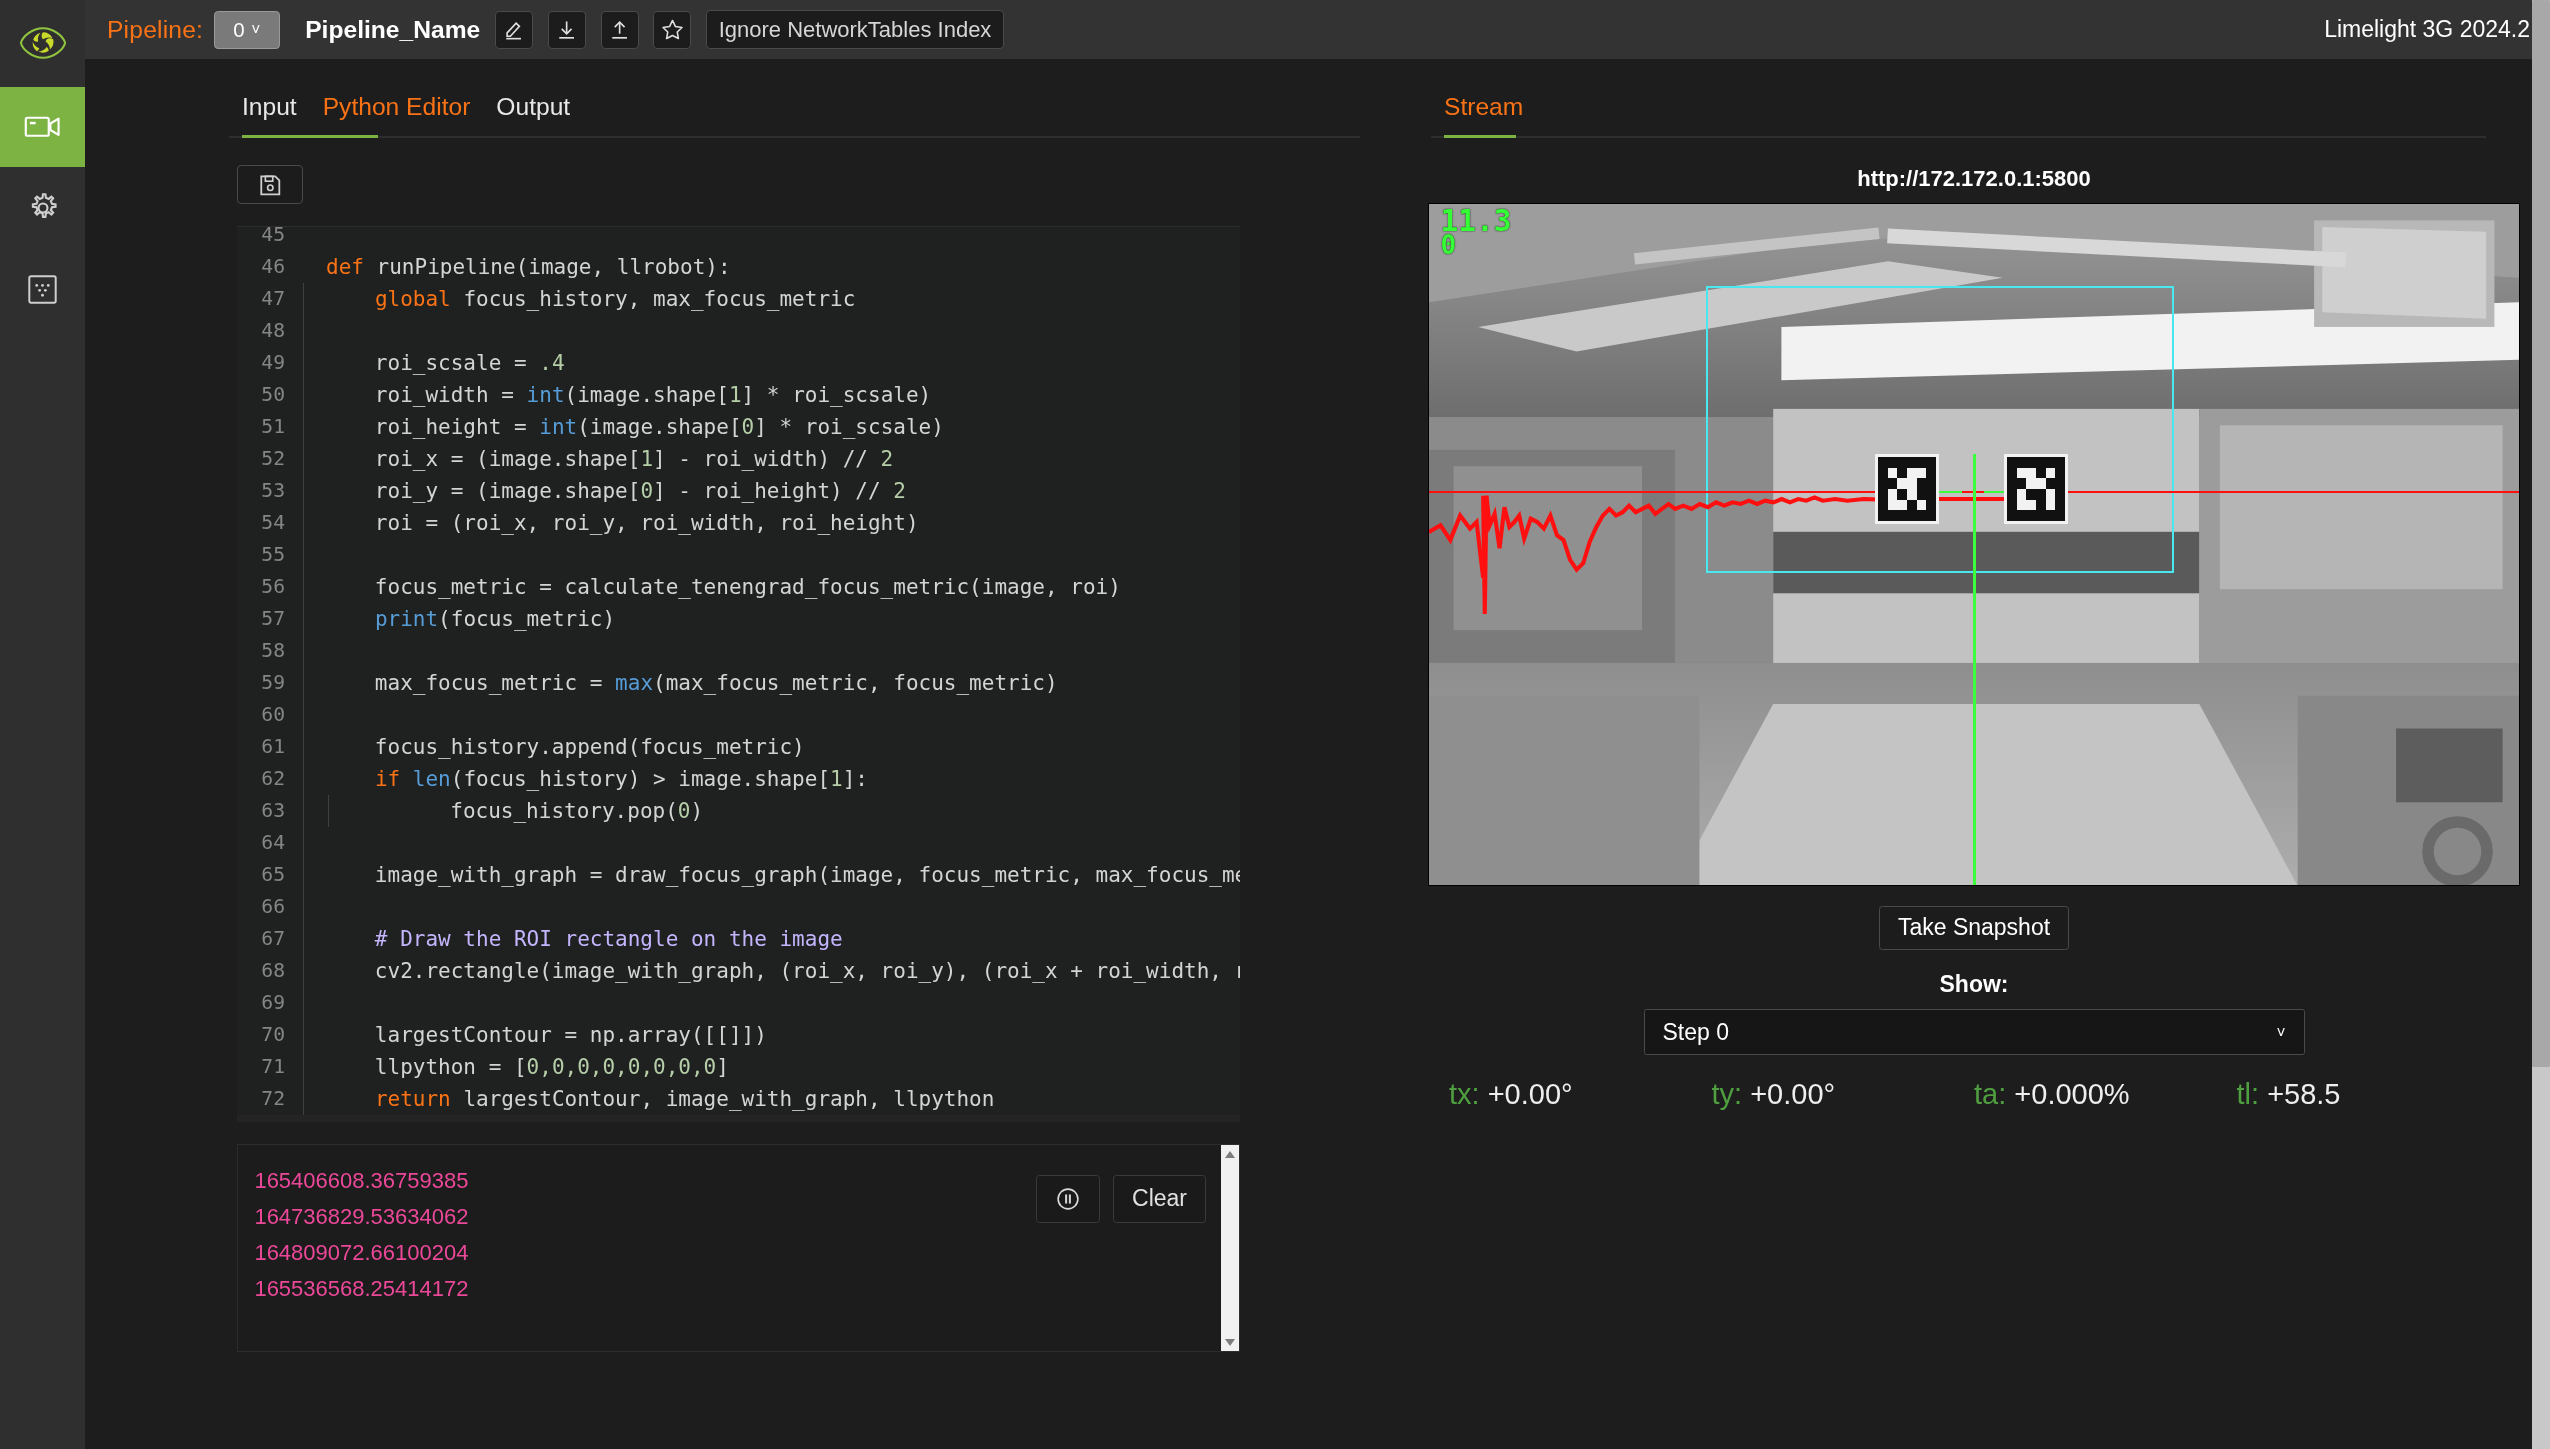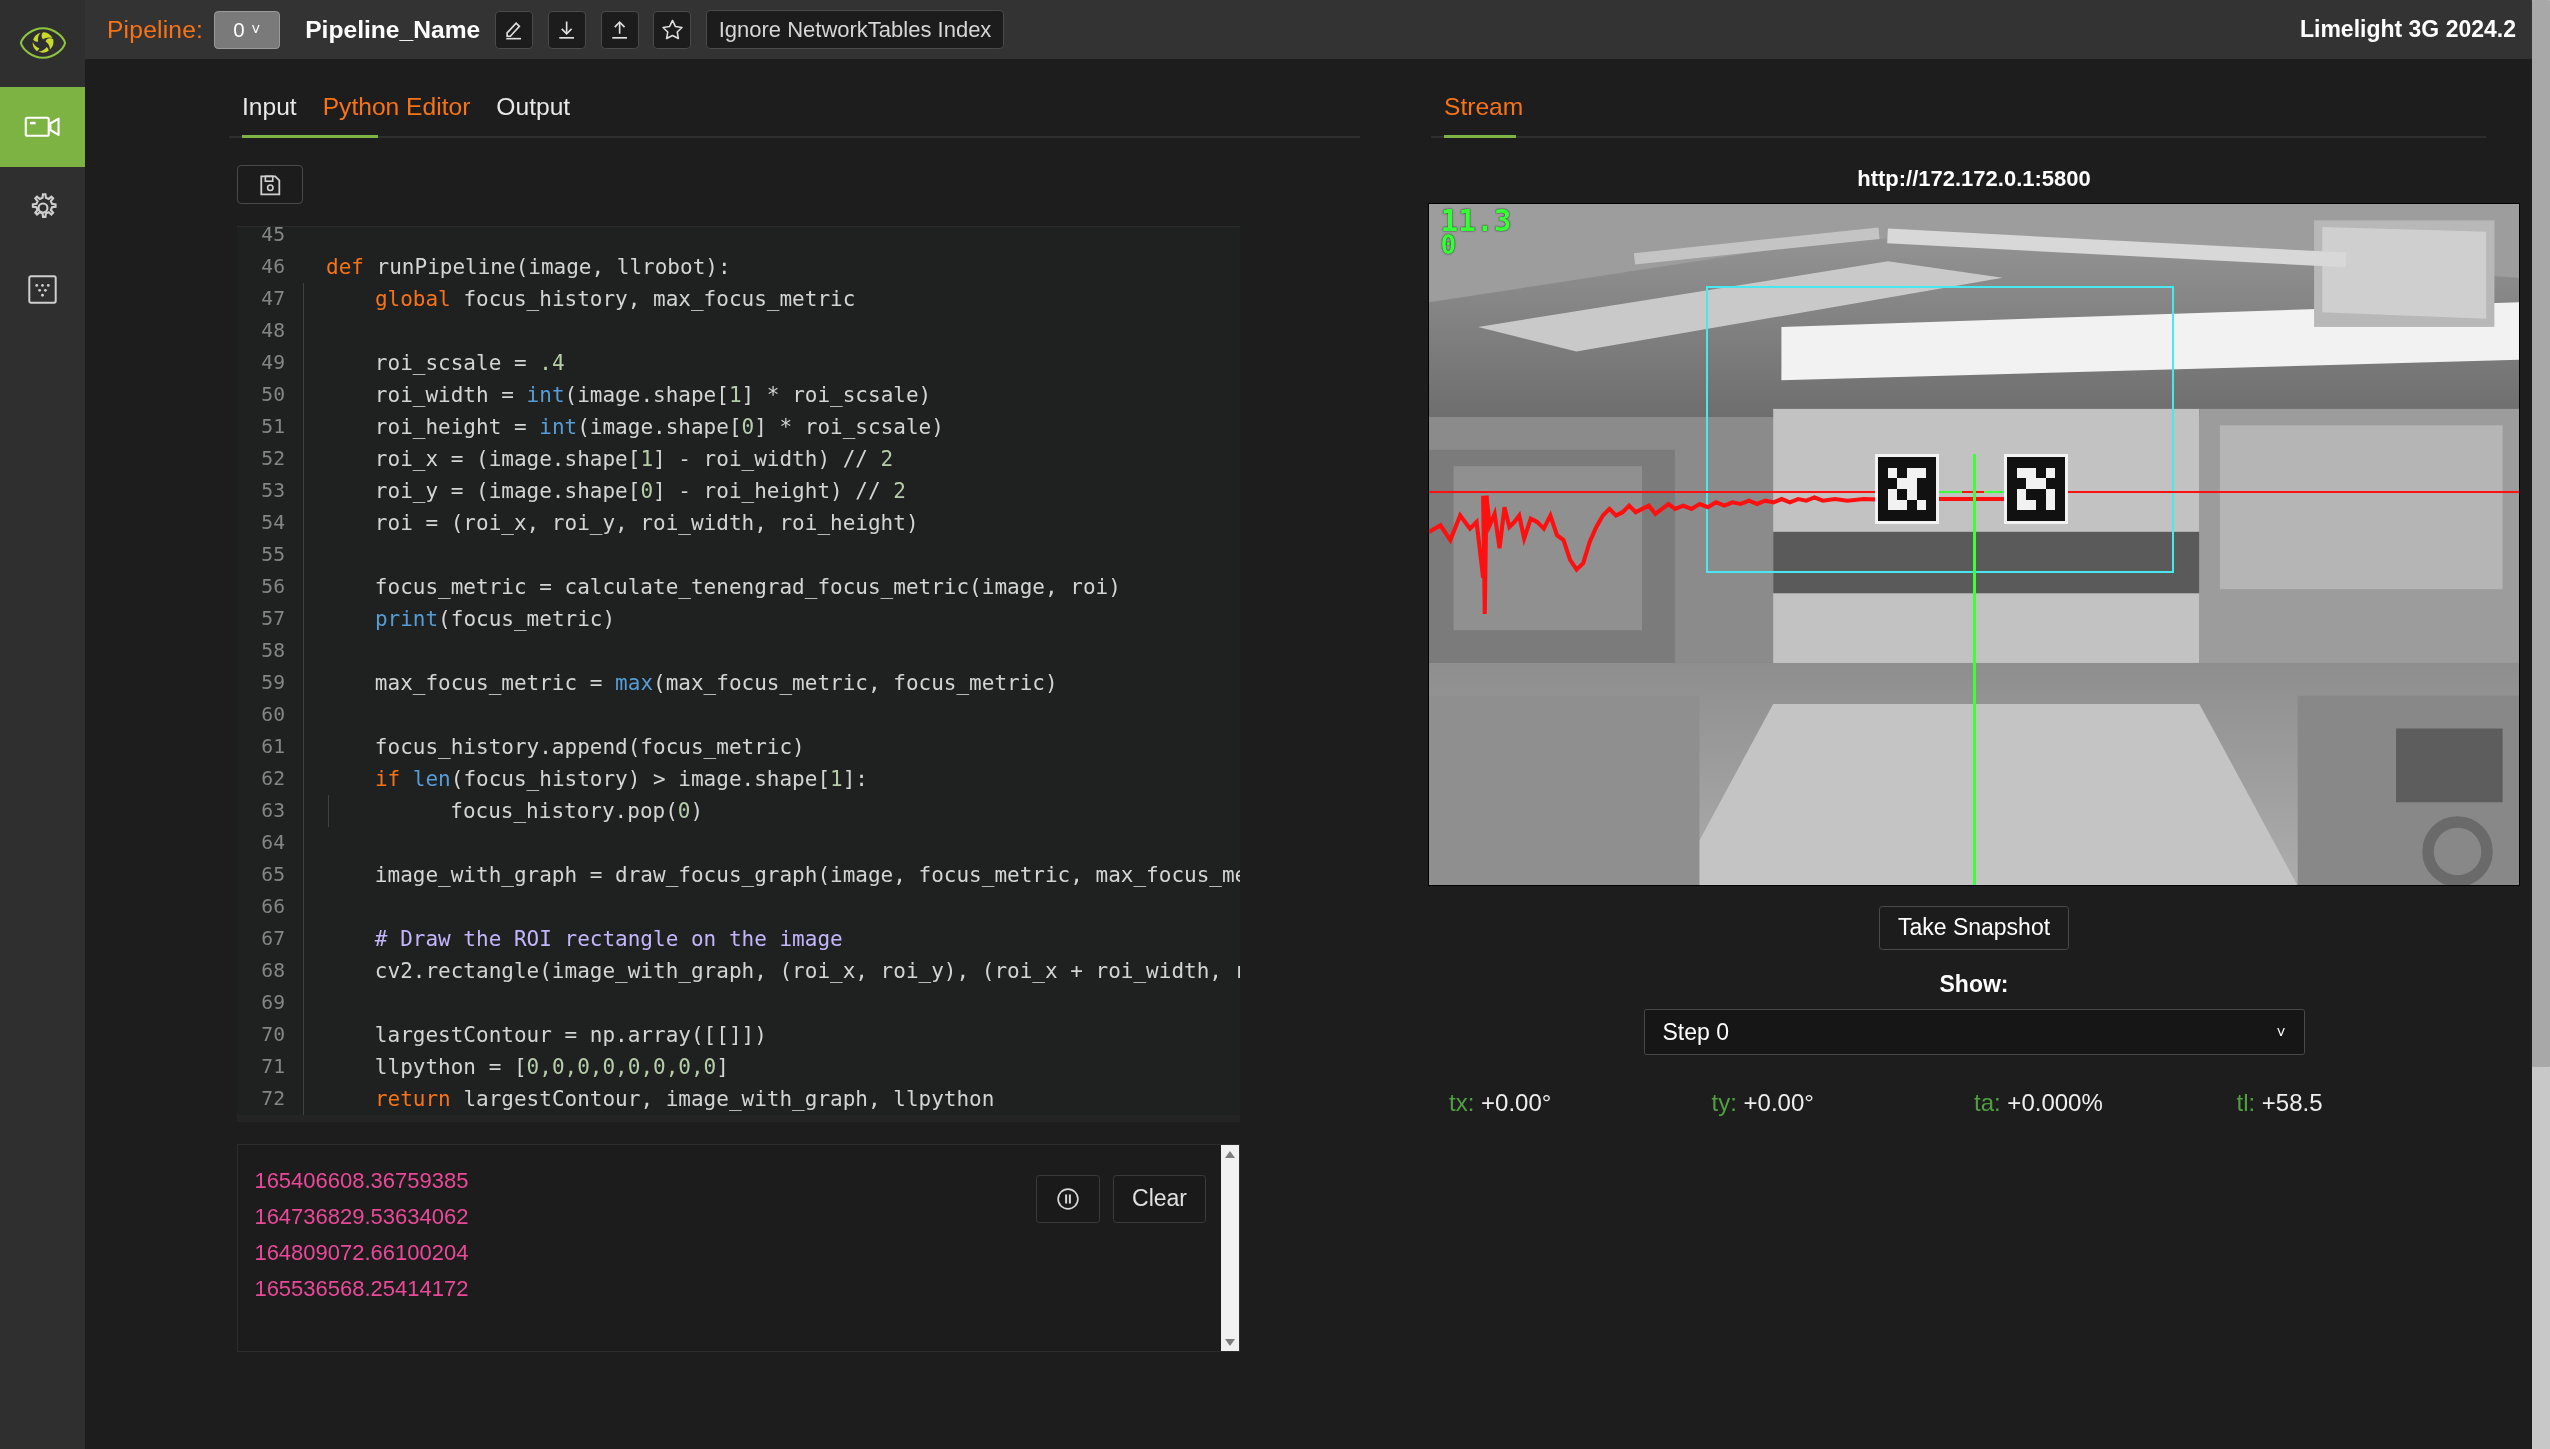--- a/index.html
+++ b/index.html
@@ -45,21 +45,21 @@
   .pipeline-name { margin-left: 25.4px; color: #ffffff; font-size: 24.6px; font-weight: 700; }
   .icon-btn {
     width: 38px; height: 38px; background: #1c1c1c; border: 0.8px solid #4a4a4a;
     border-radius: 4.1px; margin-left: 14.8px; display: flex; align-items: center; justify-content: center;
   }
   .ignore-btn {
     margin-left: 14.8px; height: 39px; background: #1c1c1c; border: 0.8px solid #4a4a4a;
     border-radius: 4.1px; color: #d6d6d6; font-size: 22px; display: flex; align-items: center;
     padding: 0 11.5px;
   }
-  .version { position: absolute; right: 34px; color: #ffffff; font-size: 23px; font-weight: 700; }
+  .version { position: absolute; right: 20px; color: #ffffff; font-size: 23px; font-weight: 400; }
 
   
   .body { flex: 1 1 auto; display: flex; min-height: 0; background: #1d1d1d; }
   .pane-left { width: 1313px; flex: 0 0 1313px; padding: 0 0 0 0; position: relative; }
   .pane-right { flex: 1 1 auto; position: relative; }
 
   
   .tabs { display: flex; gap: 0; padding-left: 144px; padding-top: 34px; }
   .tab { font-size: 24.6px; color: #e8e8e8; padding: 0 13px 14.8px 13px; position: relative; }
   .tab.active { color: #f97316; }
@@ -149,21 +149,21 @@
     border: 0.8px solid #4a4a4a; border-radius: 3.3px; color: #ffffff; font-size: 23px;
     padding: 0 18px;
   }
   .show-label { text-align: center; color: #ffffff; font-size: 23px; font-weight: 700; margin-top: 21.3px; }
   .show-select {
     margin: 11.5px auto 0 auto; width: 661px; height: 46px; background: #161616;
     border: 0.8px solid #4a4a4a; border-radius: 2.5px; color: #ffffff; font-size: 23px;
     display: flex; align-items: center; padding: 0 18px; justify-content: space-between;
   }
   .telemetry { display: flex; margin: 23px 51px 0 51px; }
-  .tel { flex: 1 1 0; font-size: 24px; margin-top: 11px; }
+  .tel { flex: 1 1 0; font-size: 29px; }
   .tel .lbl { color: #4f9f41; }
   .tel .val { color: #eeeeee; }
 
   
   .page-scroll {
     position: absolute; right: 0; top: 0; width: 18px; height: 1450px; background: #c8c8c8;
   }
   .page-scroll .thumb { position: absolute; top: 0; left: 0; width: 18px; height: 1067px; background: #a8a8a8; border-radius: 1.6px; }
 </style>
 </head>

